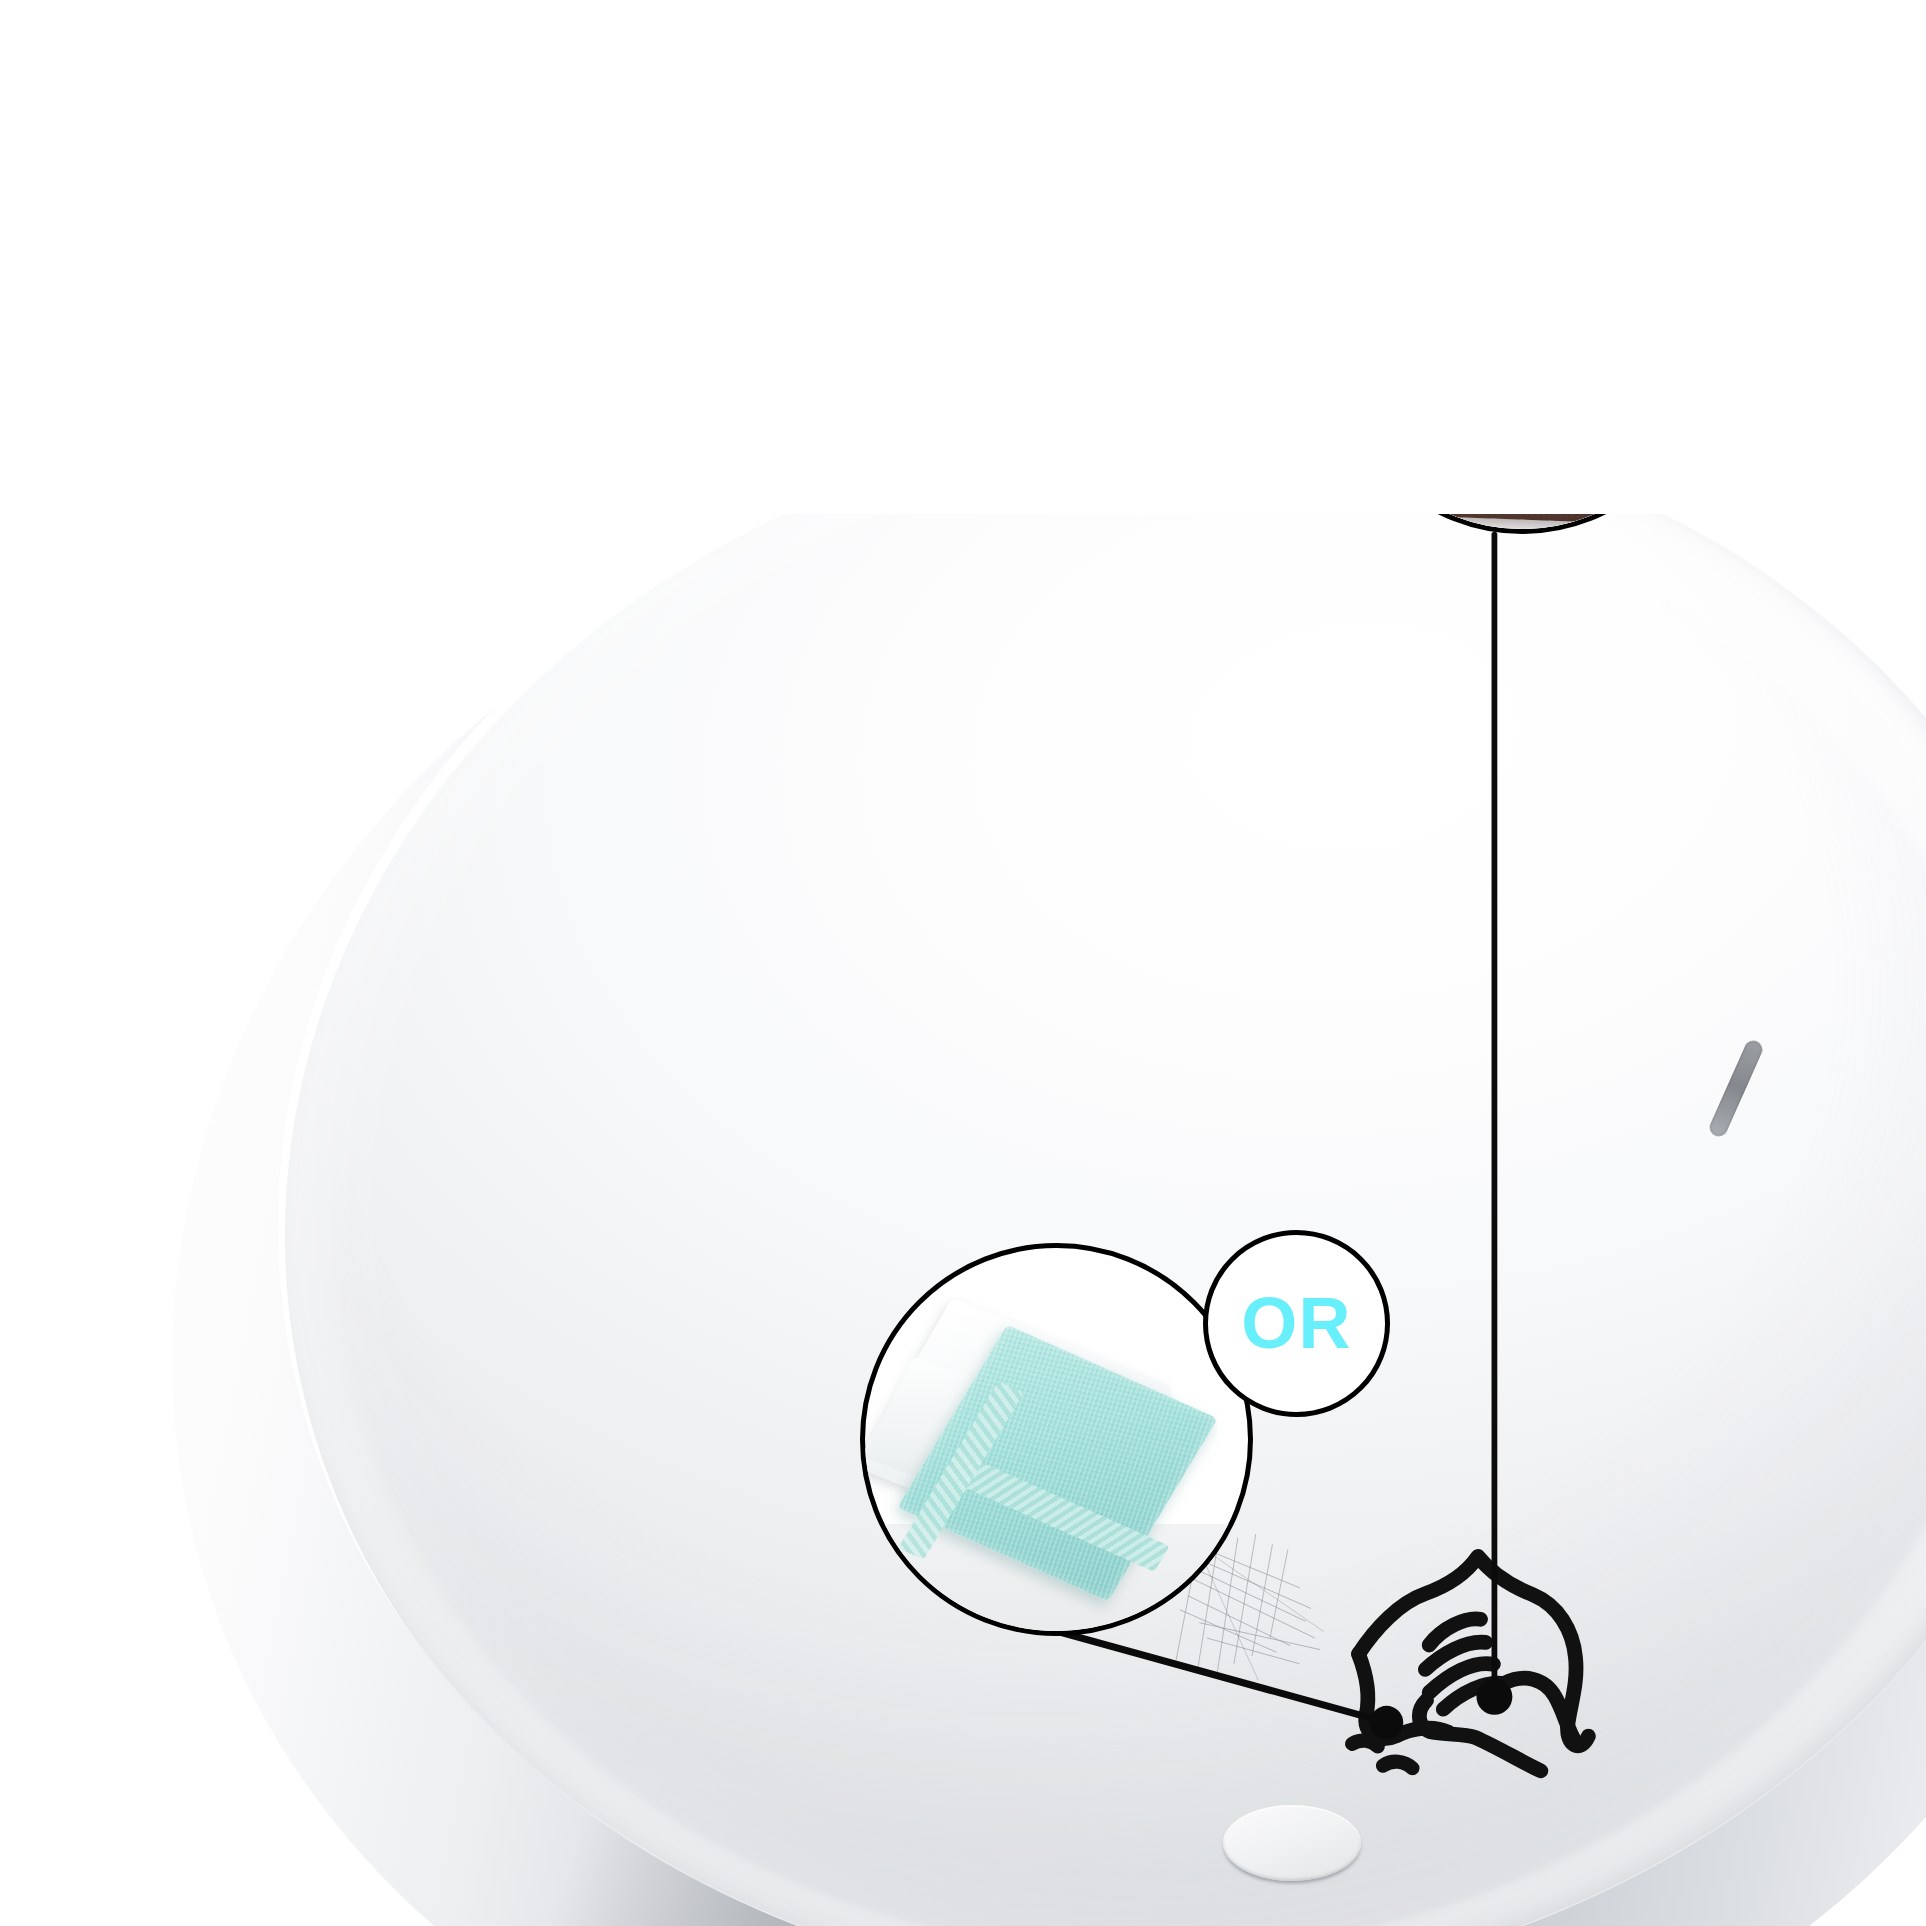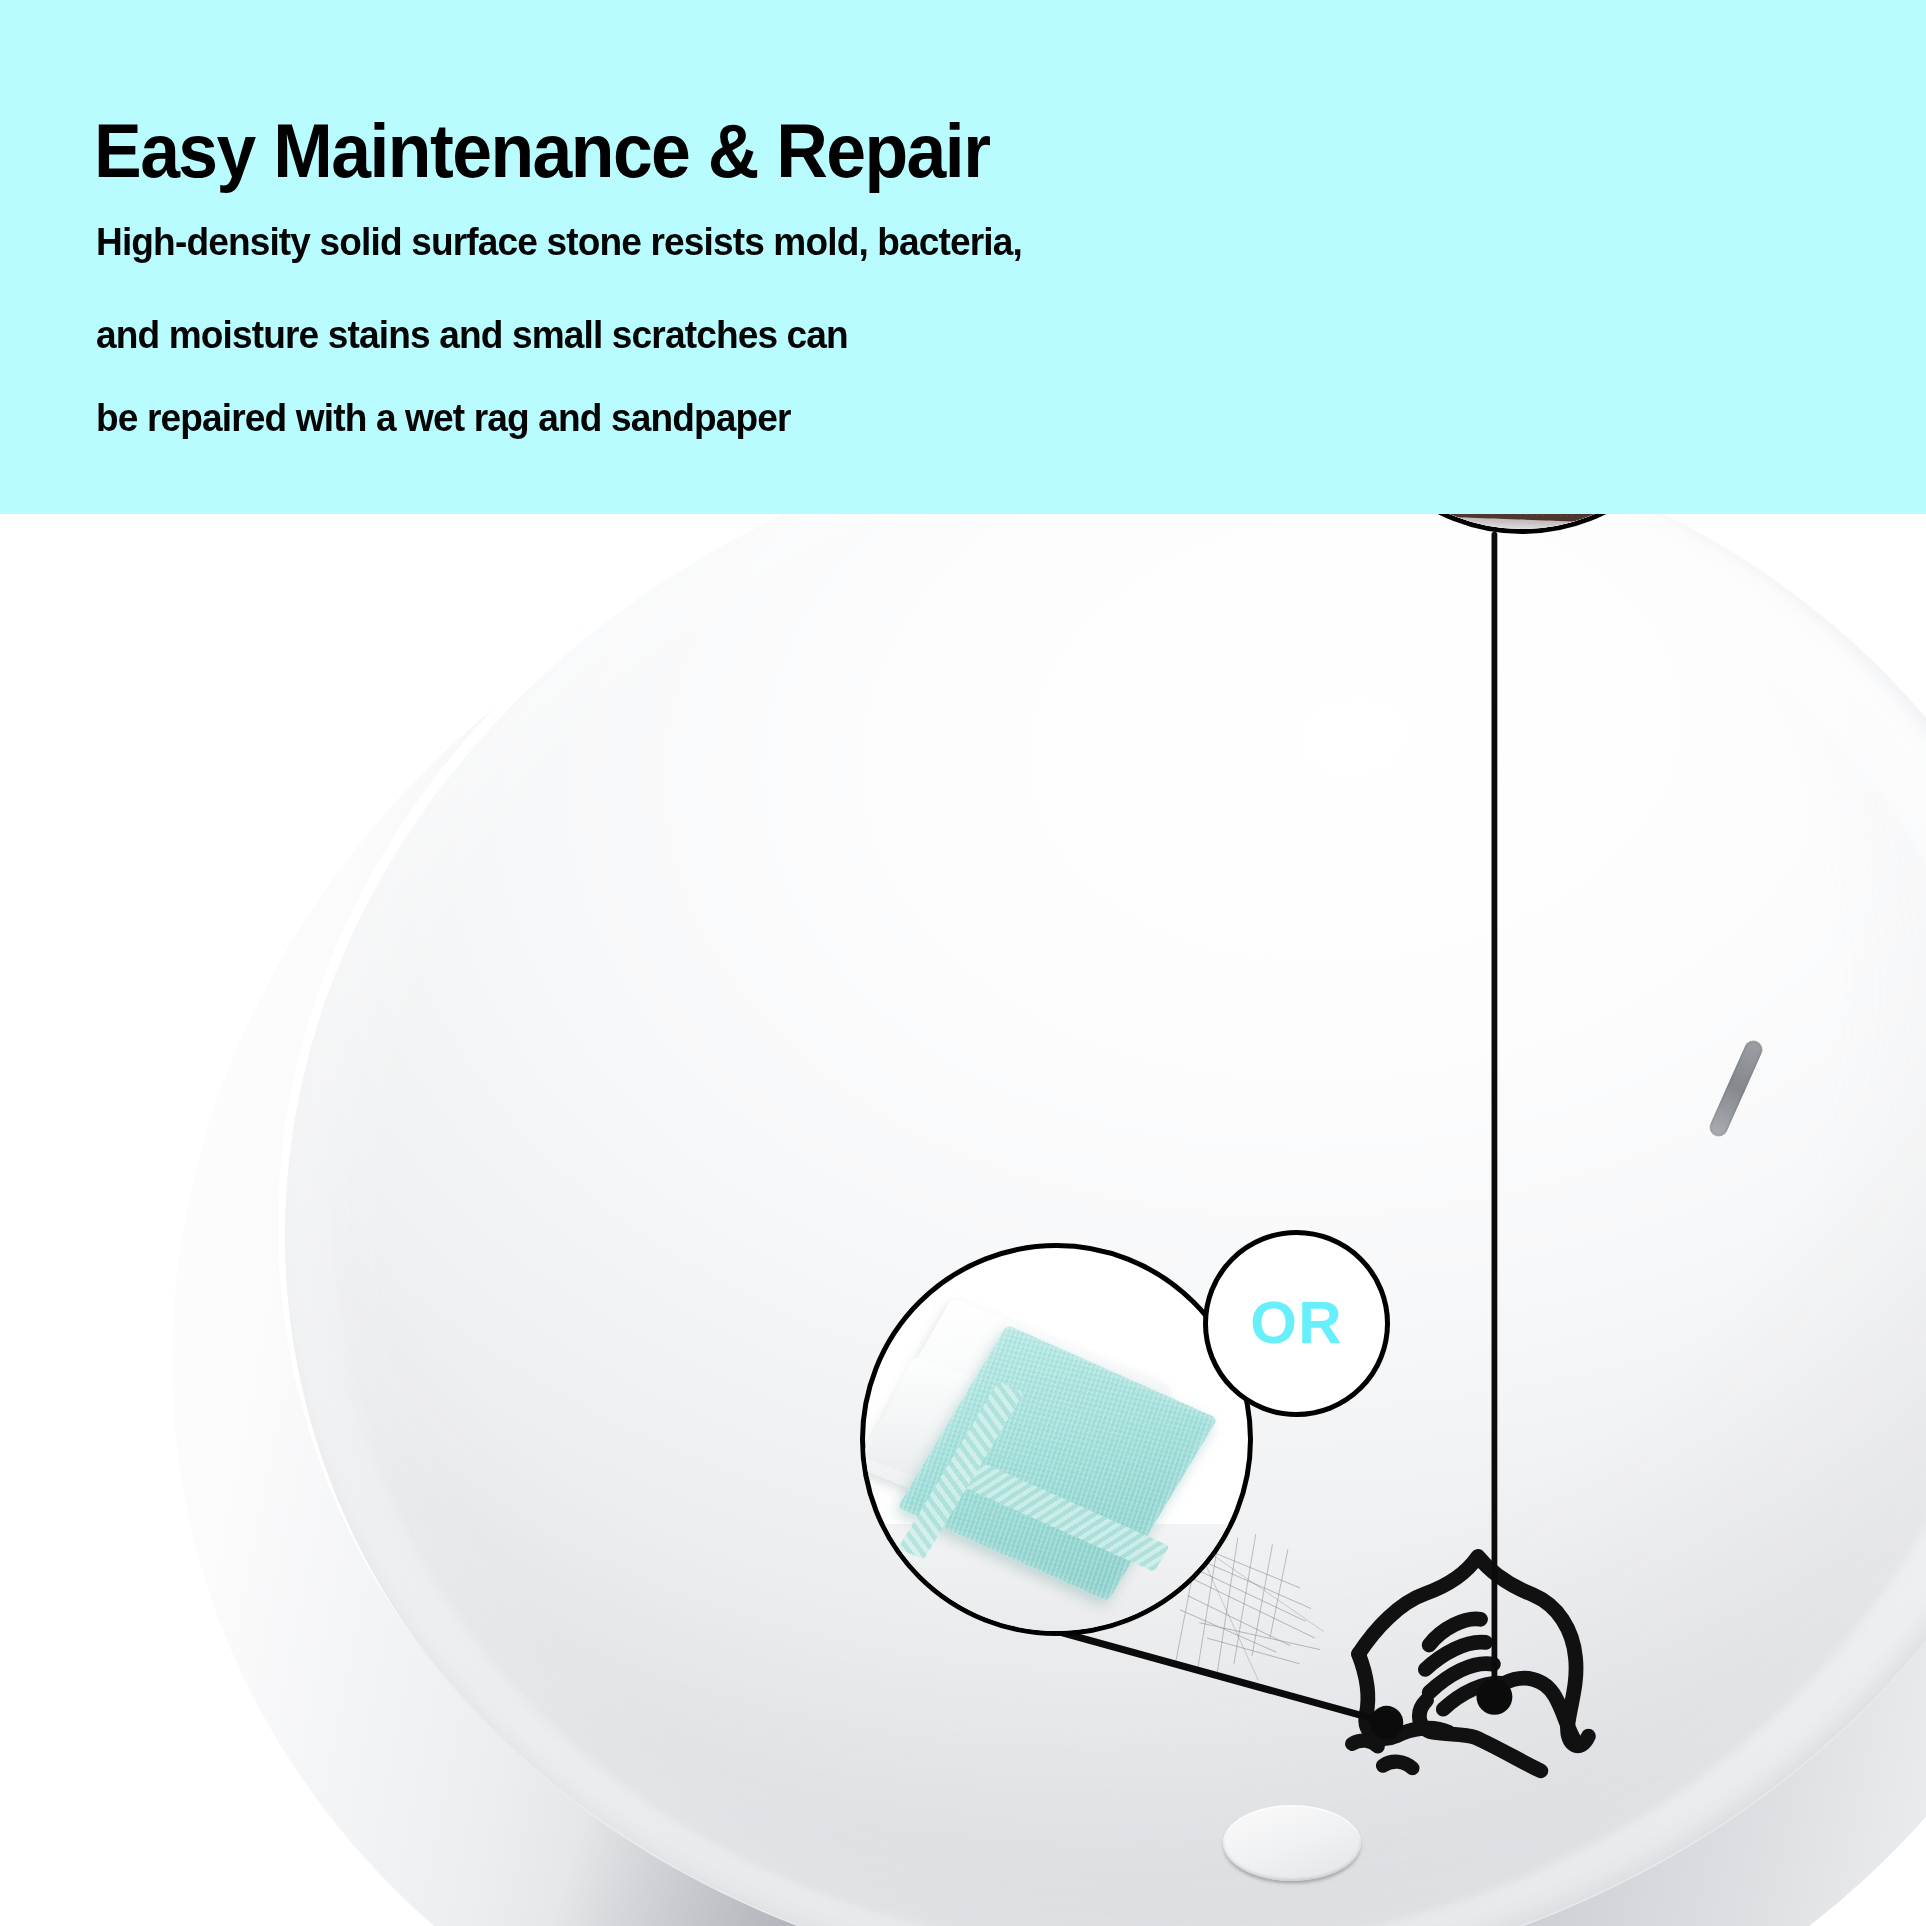--- a/index.html
+++ b/index.html
@@ -158,21 +158,21 @@
   }
   #callout-rag{left:860px;top:729px;width:393px;height:393px;z-index:14;}
   #callout-sandpaper{left:1334px;top:-356px;width:376px;height:376px;z-index:14;}
   #or-badge{
     position:absolute;left:1203px;top:716px;width:187px;height:187px;
     border-radius:50%;border:5.8px solid #000;background:#ffffff;
     z-index:22;box-sizing:border-box;
     display:flex;align-items:center;justify-content:center;
   }
   #or-badge-label{
-    font-size:60px;font-weight:800;color:#67f0fb;letter-spacing:1.3px;
+    font-size:72px;font-weight:800;color:#67f0fb;letter-spacing:1.3px;
     font-family:"Liberation Sans",sans-serif;line-height:1;
     transform:translateY(-1.3px);
   }
 
   
   .rag-art{position:absolute;inset:0;}
   .towel-white{
     position:absolute;left:29.5px;top:82px;width:238px;height:193px;
     background:linear-gradient(150deg,#ffffff 0%,#f5f7f8 45%,#e4e8ea 100%);
     transform:rotate(22deg) skewX(-8deg);
@@ -343,22 +343,15 @@
 
       </div>
     </div>
 
     <div id="or-badge">
       <span id="or-badge-label">OR</span>
     </div>
 
   </div>
 
-  <div id="header-band">
-    <h1 id="page-title">Easy Maintenance &amp; Repair</h1>
-
-    <div class="body-line" id="body-line-0">High-density solid surface stone resists mold, bacteria,</div>
-    <div class="body-line" id="body-line-1">and moisture stains and small scratches can</div>
-    <div class="body-line" id="body-line-2">be repaired with a wet rag and sandpaper</div>
-  </div>
 
 </div>
 
 
 </body></html>

